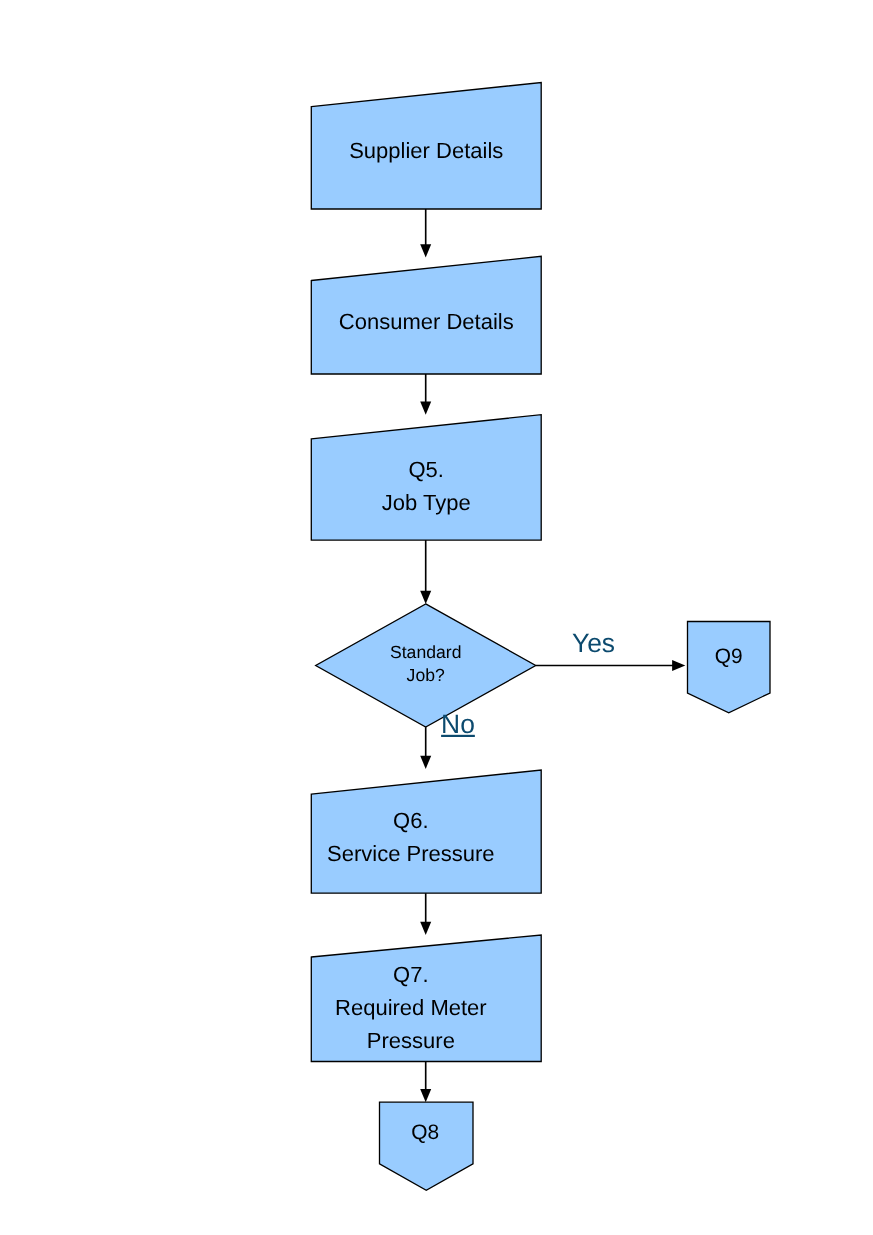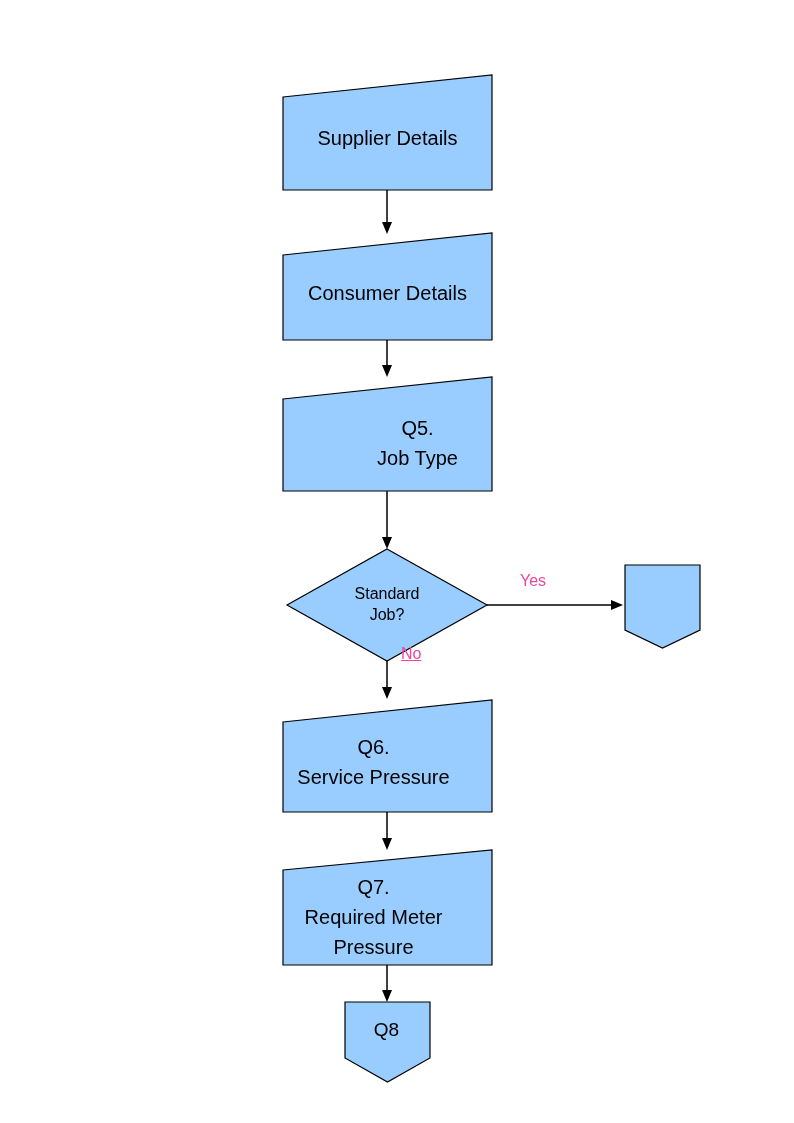--- a/index.html
+++ b/index.html
@@ -29,22 +29,22 @@
     text-align: center;
     white-space: pre-line;
     color: #000000;
     pointer-events: none;
   }
   .lbl-lg { font-size: 20px; line-height: 1.5; }
   .lbl-md { font-size: 19px; line-height: 1.45; }
   .lbl-sm { font-size: 16px; line-height: 1.3; }
   .edge-label {
     position: absolute;
-    font-size: 16px;
-    color: #ec4899;
+    font-size: 24px;
+    color: #0c4a6e;
   }
   svg polygon.node {
     stroke: #000000;
     stroke-width: 1.2;
   }
   svg line.arrow-line {
     stroke: #000000;
     stroke-width: 1.5;
   }
   svg polygon.arrow-head {
@@ -95,26 +95,27 @@
     <g>
       <line class="arrow-line" x1="387" y1="965" x2="387" y2="991"></line>
       <polygon class="arrow-head" points="382,990 392,990 387,1002"></polygon>
     </g>
   </svg>
 
   <div class="node-label lbl-lg" style="left:283px; top:85px; width:209px; height:105px;">Supplier Details</div>
 
   <div class="node-label lbl-lg" style="left:283px; top:245px; width:209px; height:95px;">Consumer Details</div>
 
-  <div class="node-label lbl-lg" style="left:283px; top:395px; width:209px; height:96px;padding-left:30px;">Q5.
+  <div class="node-label lbl-lg" style="left:283px; top:395px; width:209px; height:96px;">Q5.
 Job Type</div>
 
   <div class="node-label lbl-sm" style="left:307px; top:560px; width:160px; height:90px;">Standard
 Job?</div>
 
+  <div class="node-label lbl-md" style="left:625px; top:565px; width:75px; height:65px;">Q9</div>
 
   <div class="node-label lbl-lg" style="left:283px; top:712px; width:181px; height:100px;">Q6.
 Service Pressure</div>
 
   <div class="node-label lbl-lg" style="left:269px; top:864px; width:209px; height:105px;">Q7.
 Required Meter
 Pressure</div>
 
   <div class="node-label lbl-md" style="left:345px; top:1002px; width:83px; height:56px;">Q8</div>
 

